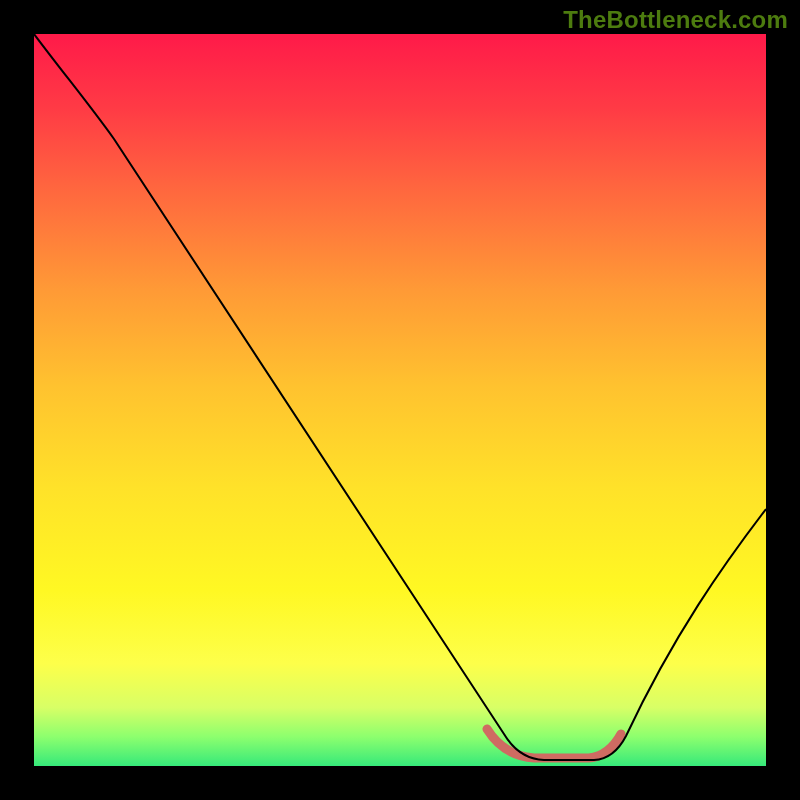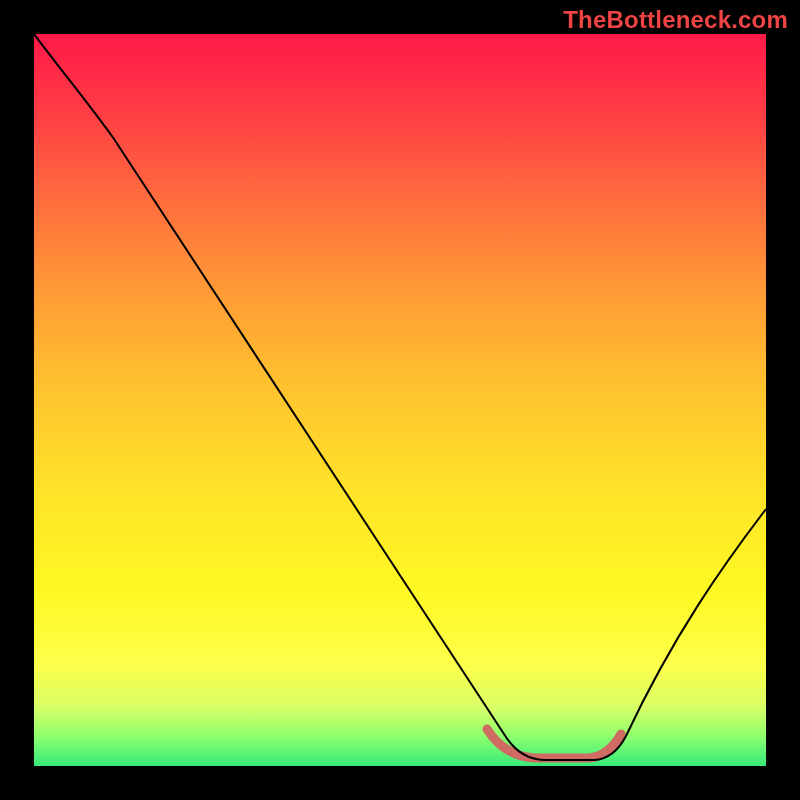--- a/index.html
+++ b/index.html
@@ -14,21 +14,21 @@
   .frame {
     position: relative;
     width: 800px;
     height: 800px;
     background: #000;
   }
   .watermark {
     position: absolute;
     top: 6px;
     right: 12px;
-    color: #ef4444;
+    color: #4d7c0f;
     font-size: 24px;
     font-weight: 600;
     letter-spacing: 0.2px;
     z-index: 10;
   }
   .plot-area {
     position: absolute;
     left: 34px;
     top: 34px;
     width: 732px;

